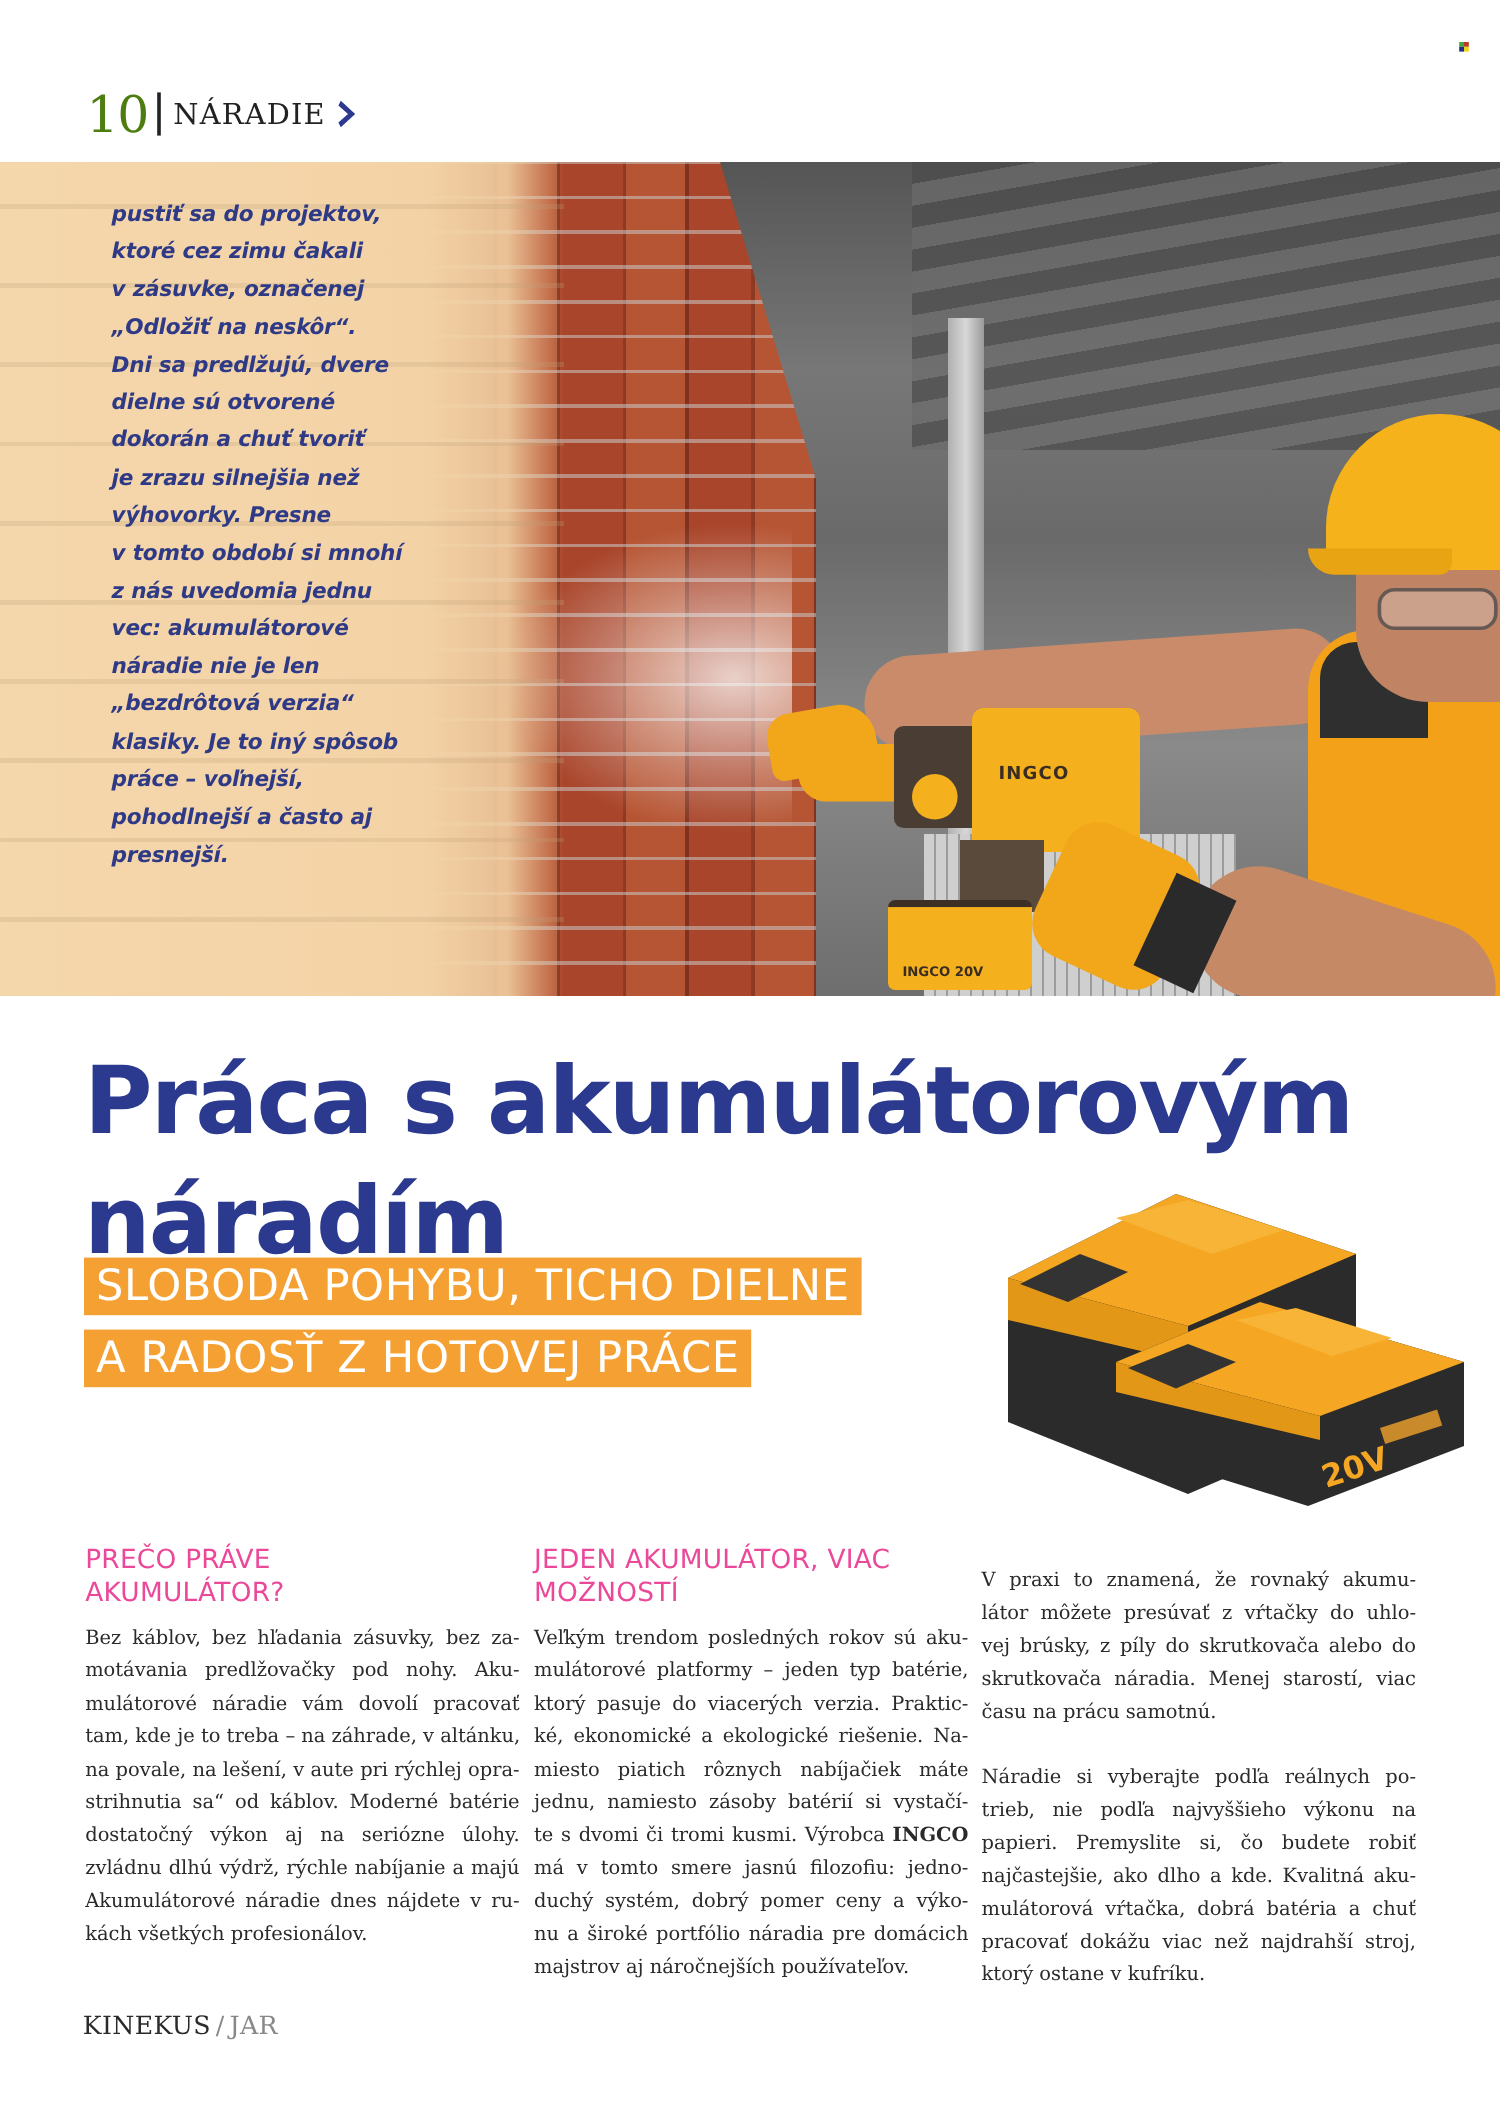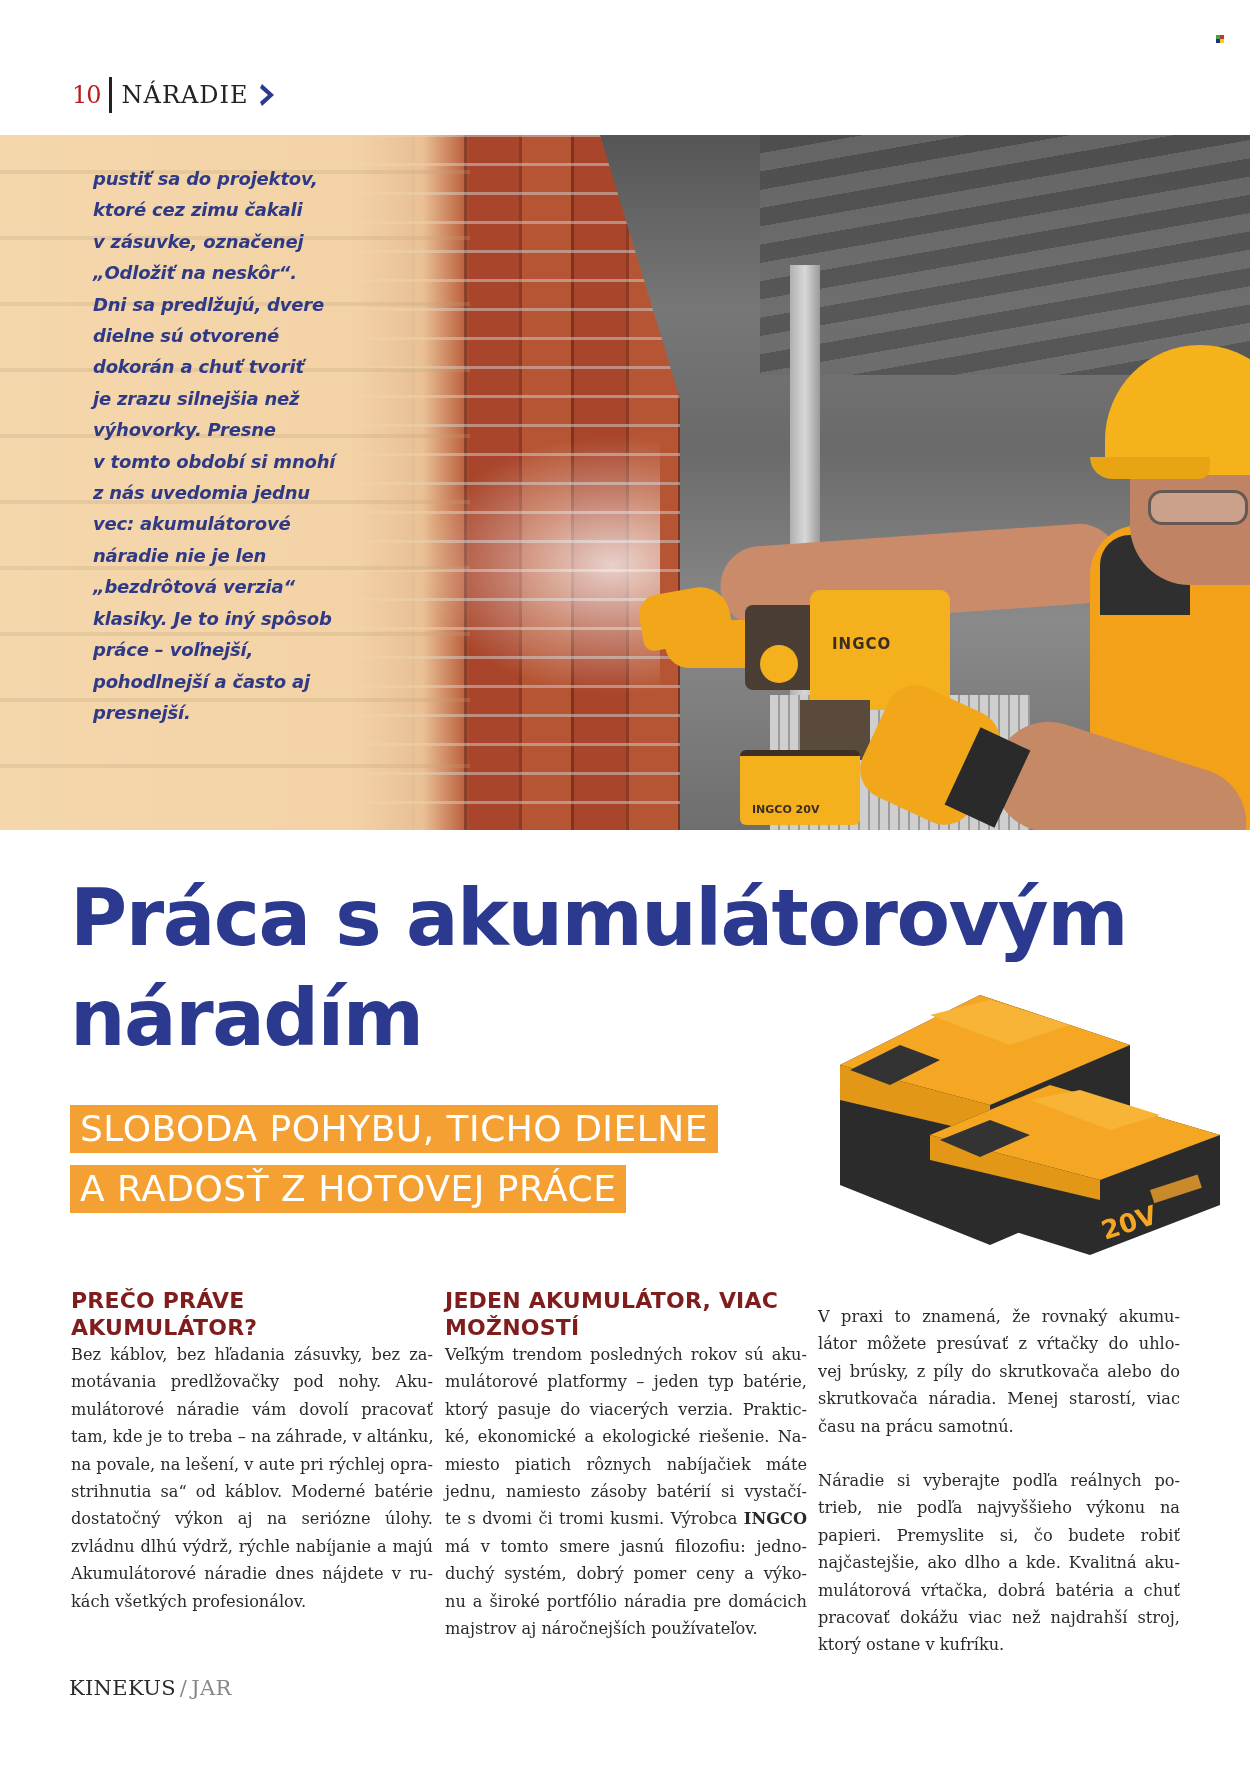--- a/index.html
+++ b/index.html
@@ -4,21 +4,21 @@
 <style>
   * { margin: 0; padding: 0; box-sizing: border-box; }
   html, body { width: 1250px; height: 1768px; background: #ffffff; overflow: hidden; }
   body { position: relative; font-family: "DejaVu Serif", serif; color: #2a2a2a; }
 
   .corner-mark { position: absolute; left: 1216px; top: 35px; width: 8px; height: 8px; }
   .corner-mark span { position: absolute; width: 4px; height: 4px; }
 
   
   .page-header { position: absolute; left: 72px; top: 72px; height: 46px; display: flex; align-items: center; }
-  .page-num { font-family: "DejaVu Serif", serif; font-size: 24px; color: #b91c1c; letter-spacing: -1px; }
+  .page-num { font-family: "DejaVu Serif", serif; font-size: 42px; color: #4d7c0f; letter-spacing: -1px; }
   .hdr-sep { width: 3px; height: 36px; background: #222; margin: 0 10px 0 8px; }
   .section-name { font-family: "DejaVu Serif", serif; font-size: 24px; color: #222; letter-spacing: 1px; }
   .hdr-chevron { margin-left: 10px; width: 18px; height: 26px; }
 
   
   .hero { position: absolute; left: 0; top: 135px; width: 1250px; height: 695px; overflow: hidden; background: #5c5c5c; }
   .hero-bg-gray { position: absolute; left: 560px; top: 0; width: 690px; height: 695px;
     background: linear-gradient(180deg, #555 0%, #777 25%, #6a6a6a 45%, #8a8a8a 70%, #6e6e6e 100%); }
   .hero-ceiling { position: absolute; left: 760px; top: 0; width: 490px; height: 240px;
     background: repeating-linear-gradient(170deg, #4a4a4a 0 18px, #6b6b6b 18px 36px); opacity: .7; }
@@ -61,33 +61,33 @@
     font-family: "DejaVu Sans", sans-serif; font-style: italic; font-weight: bold;
     font-size: 18px; line-height: 31.4px; color: #2f3a87; letter-spacing: -0.2px; }
   .intro-text span { display: block; white-space: nowrap; }
 
   
   .main-title { position: absolute; left: 70px; top: 868px; width: 1150px;
     font-family: "DejaVu Sans", sans-serif; font-weight: bold; font-size: 78px; line-height: 100px;
     color: #2b3a8f; letter-spacing: -1.5px; }
   .main-title span { display: block; white-space: nowrap; }
 
-  .subtitle { position: absolute; left: 70px; top: 1105px; }
+  .subtitle { position: absolute; left: 70px; top: 1048px; }
   .subtitle-line { display: table; background: #f5a033; color: #fff;
     font-family: "DejaVu Sans", sans-serif; font-size: 36px; line-height: 48px; padding: 0 10px 0 10px; margin-bottom: 12px; letter-spacing: 0.5px; white-space: nowrap; font-weight: normal; }
 
   
   .batteries { position: absolute; left: 830px; top: 985px; width: 400px; height: 270px; }
 
   
   .col { position: absolute; top: 1287px; width: 362px; }
   .col-1 { left: 71px; }
   .col-2 { left: 445px; }
   .col-3 { left: 818px; top: 1303px; }
-  .col-heading { font-family: "DejaVu Sans", sans-serif; font-weight: bold; font-size: 22px; line-height: 27px; color: #7f1d1d; letter-spacing: .2px; }
+  .col-heading { font-family: "DejaVu Sans", sans-serif; font-weight: normal; font-size: 22px; line-height: 27px; color: #ec4899; margin-bottom: 10px; letter-spacing: .2px; }
   .col-heading span { display: block; white-space: nowrap; }
   .col-body { font-family: "DejaVu Serif", serif; font-size: 16.2px; line-height: 27.4px; color: #2a2a2a; text-align: justify; }
   .col-body span { display: block; white-space: nowrap; text-align-last: justify; }
   .col-body span.last { text-align-last: left; }
   .col-body b { font-weight: bold; }
   .para-gap { height: 27px; }
 
   
   .footer { position: absolute; left: 69px; top: 1676px; font-family: "DejaVu Serif", serif; font-size: 21px; color: #2a2a2a; letter-spacing: .3px; }
   .footer .slash { color: #888; margin: 0 4px; }

